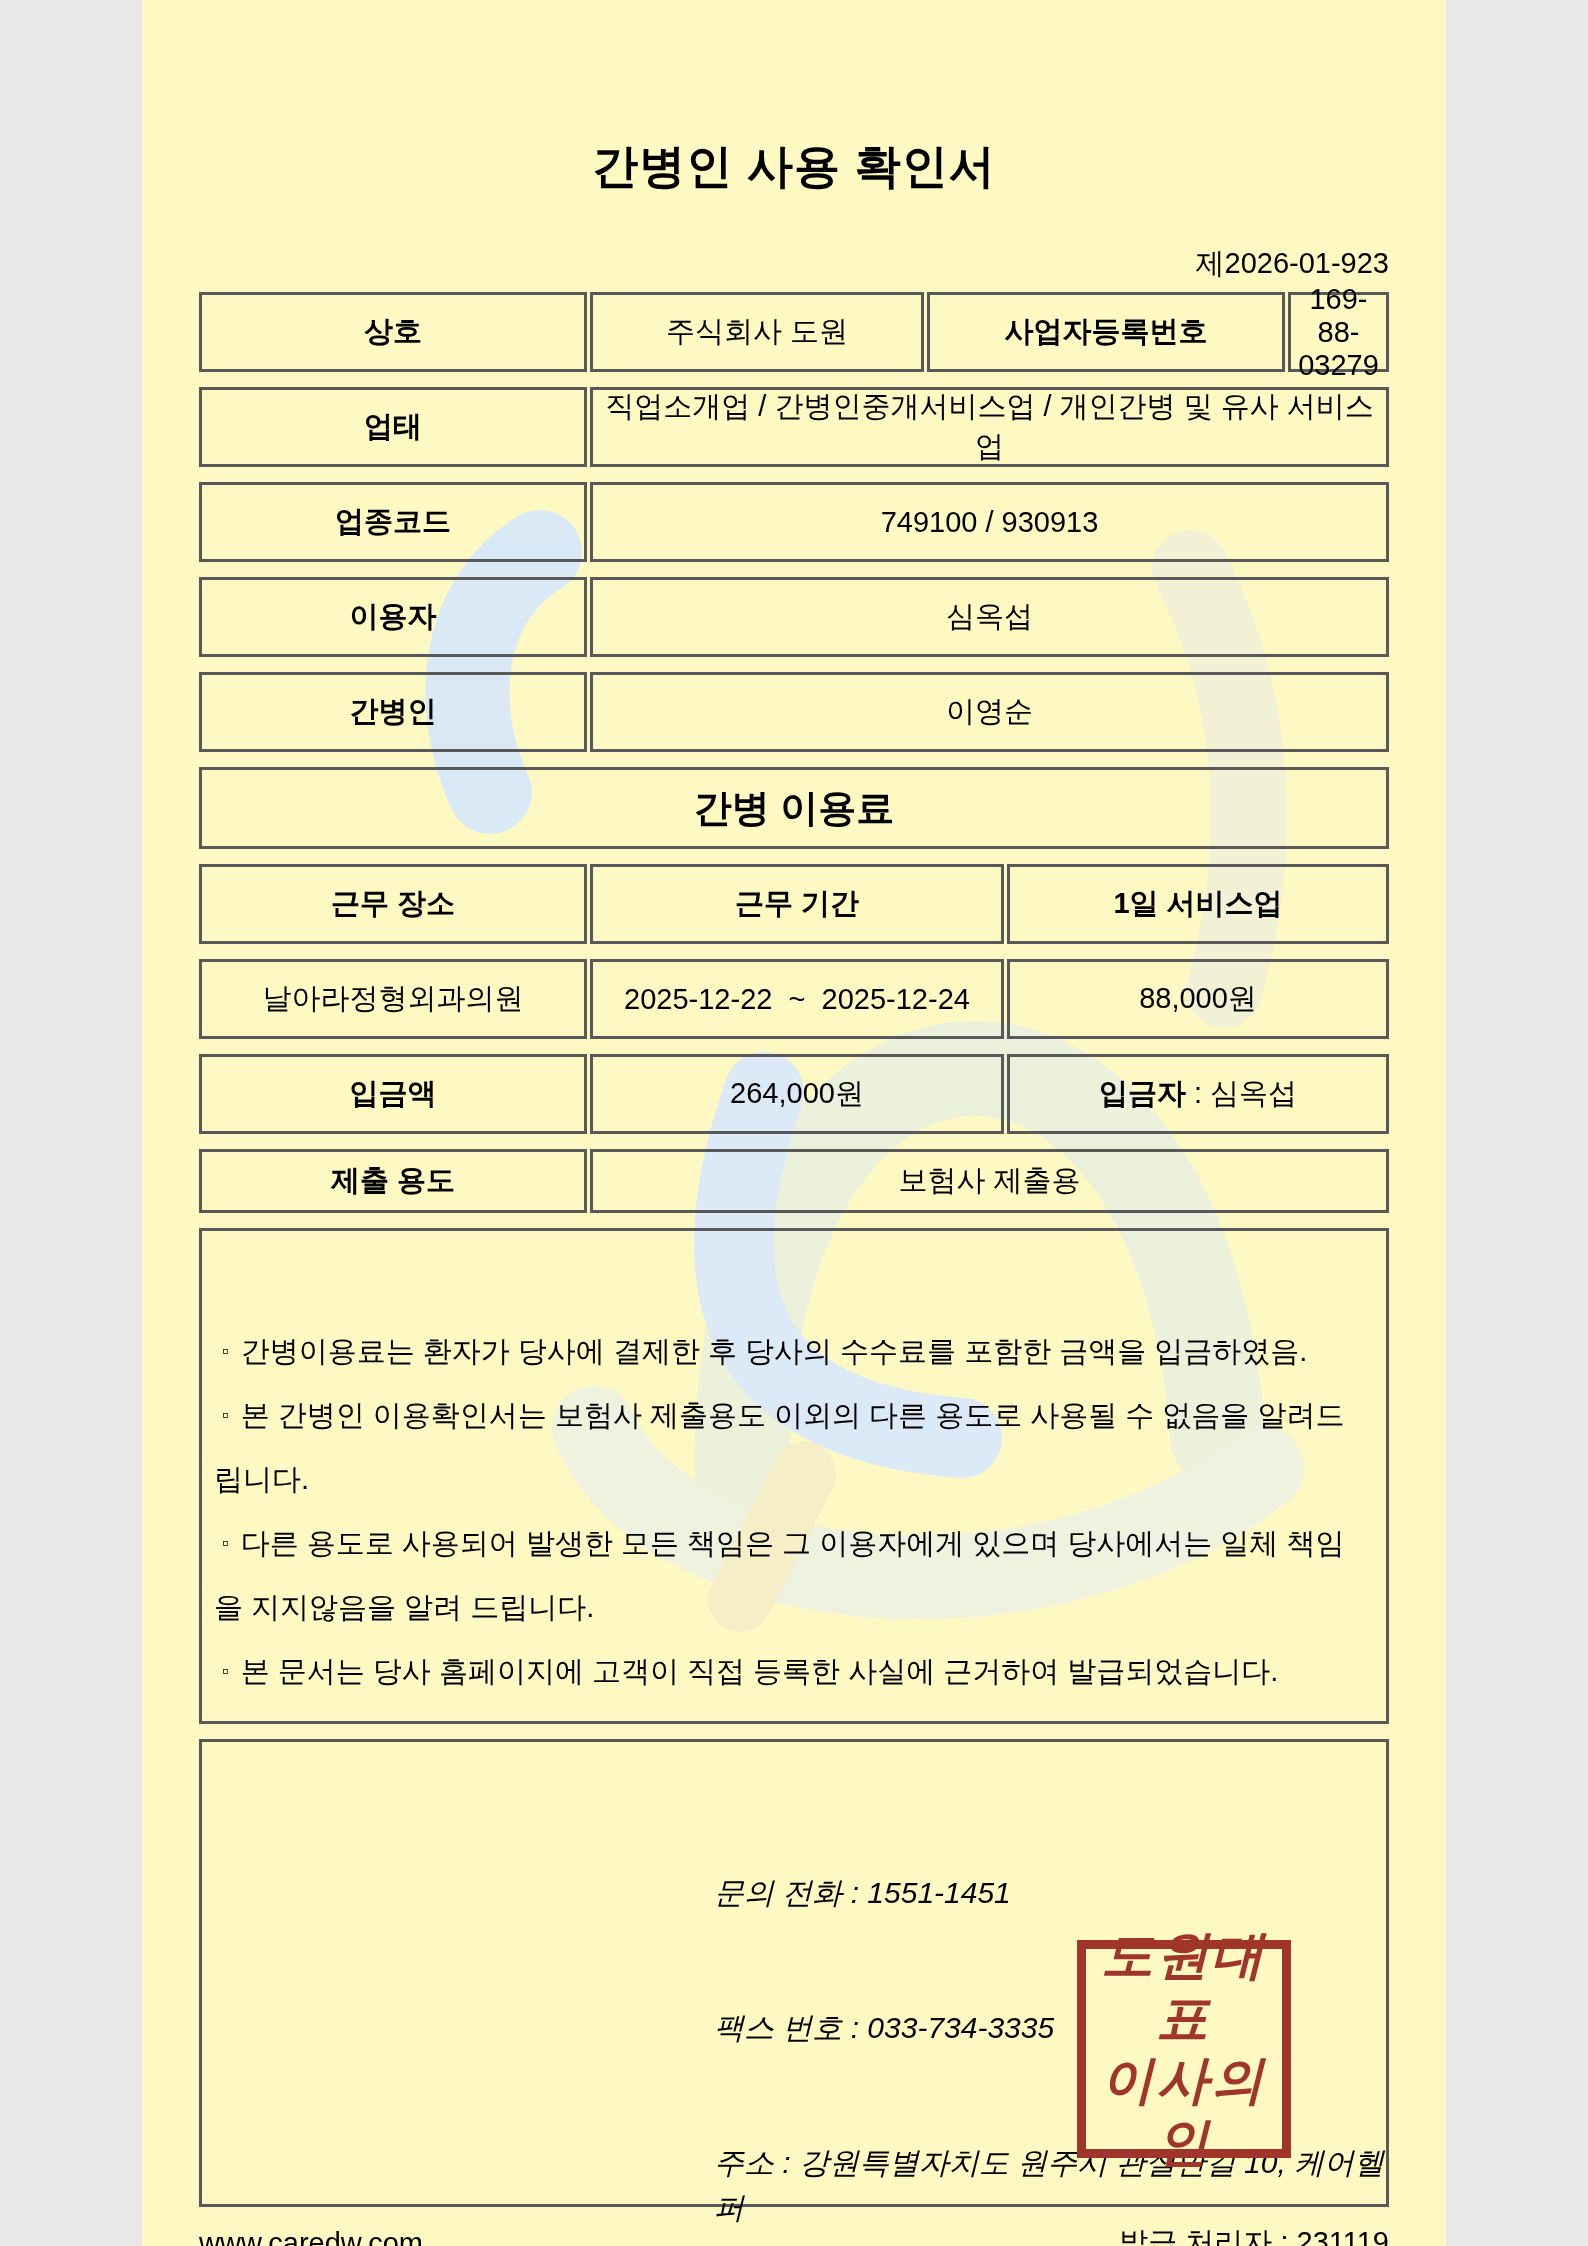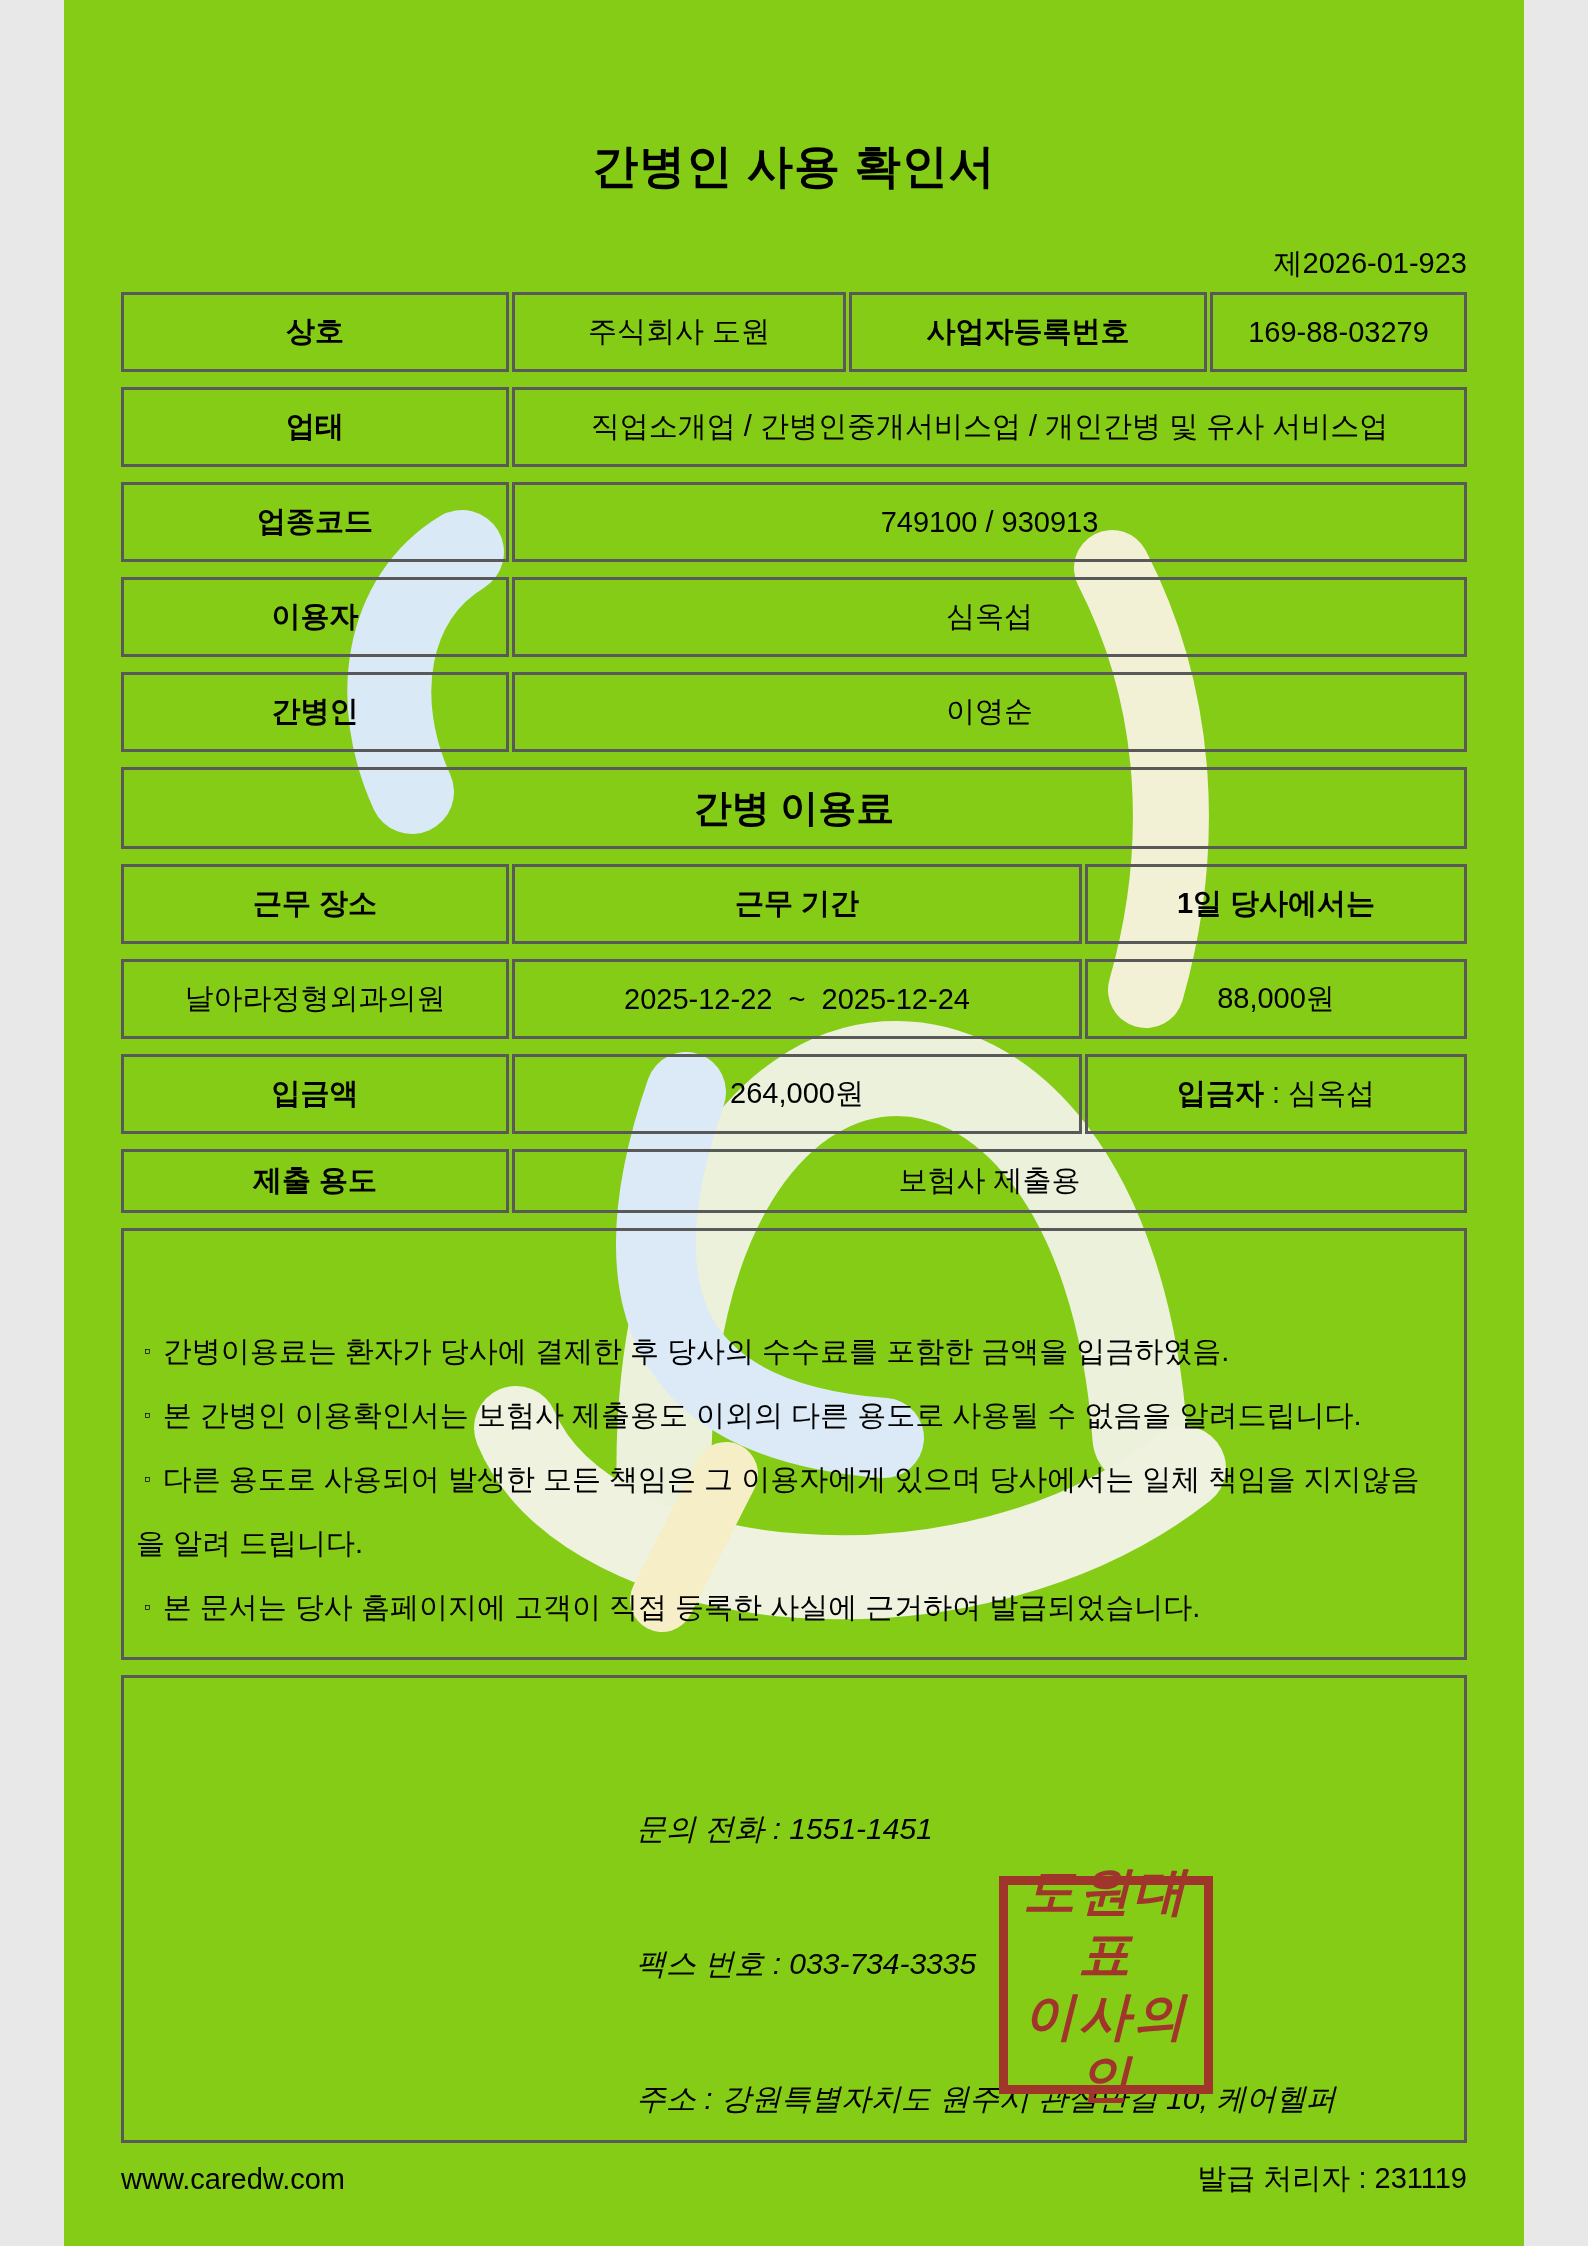--- a/index.html
+++ b/index.html
@@ -1,21 +1,21 @@
 <!DOCTYPE html>
 <html style="--border: #595959; --seal: #A0352C;"><head>
 <meta charset="utf-8">
 <style>
   html,body{margin:0;padding:0;background:#e8e8e8;}
   .page{
     position:relative;
-    width:1460px;
+    width:1304px;
     height:2246px;
     margin:0 auto;
-    background:#84cc16;
+    background:#fef9c3;
     font-family:"Liberation Sans","DejaVu Sans",sans-serif;
     color:#000;
     overflow:hidden;
   }
   .watermark{position:absolute;left:0;top:0;z-index:0;pointer-events:none;}
   .content{position:relative;z-index:1;padding:0 57px;}
   .title{padding-top:136px;font-size:46px;font-weight:700;text-align:center;letter-spacing:1px;}
   .doc-no{text-align:right;font-size:29px;margin-top:46px;margin-bottom:8px;}
   .tbl{display:flex;flex-direction:column;gap:15px;}
   .row{display:flex;gap:3px;}
@@ -105,21 +105,21 @@
         <div class="cell grow">이영순</div>
       </div>
 
       <div class="row">
         <div class="cell section-cell">간병 이용료</div>
       </div>
 
       <div class="row">
         <div class="cell label w1">근무 장소</div>
         <div class="cell label grow">근무 기간</div>
-        <div class="cell label wr">1일 당사에서는</div>
+        <div class="cell label wr">1일 서비스업</div>
       </div>
 
       <div class="row">
         <div class="cell w1">날아라정형외과의원</div>
         <div class="cell grow">2025-12-22  ~  2025-12-24</div>
         <div class="cell wr">88,000원</div>
       </div>
 
       <div class="row">
         <div class="cell label w1">입금액</div>

